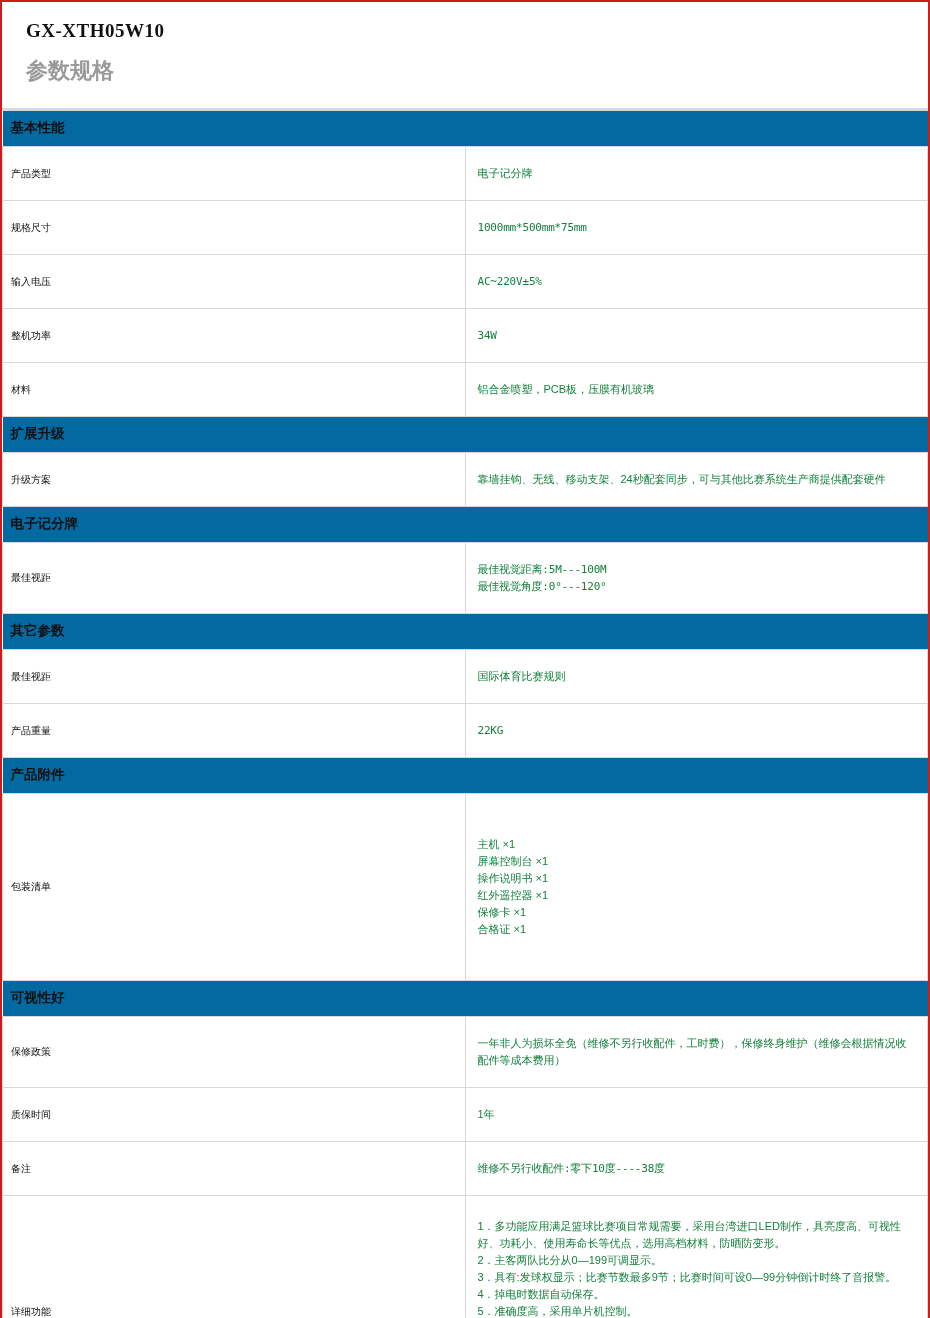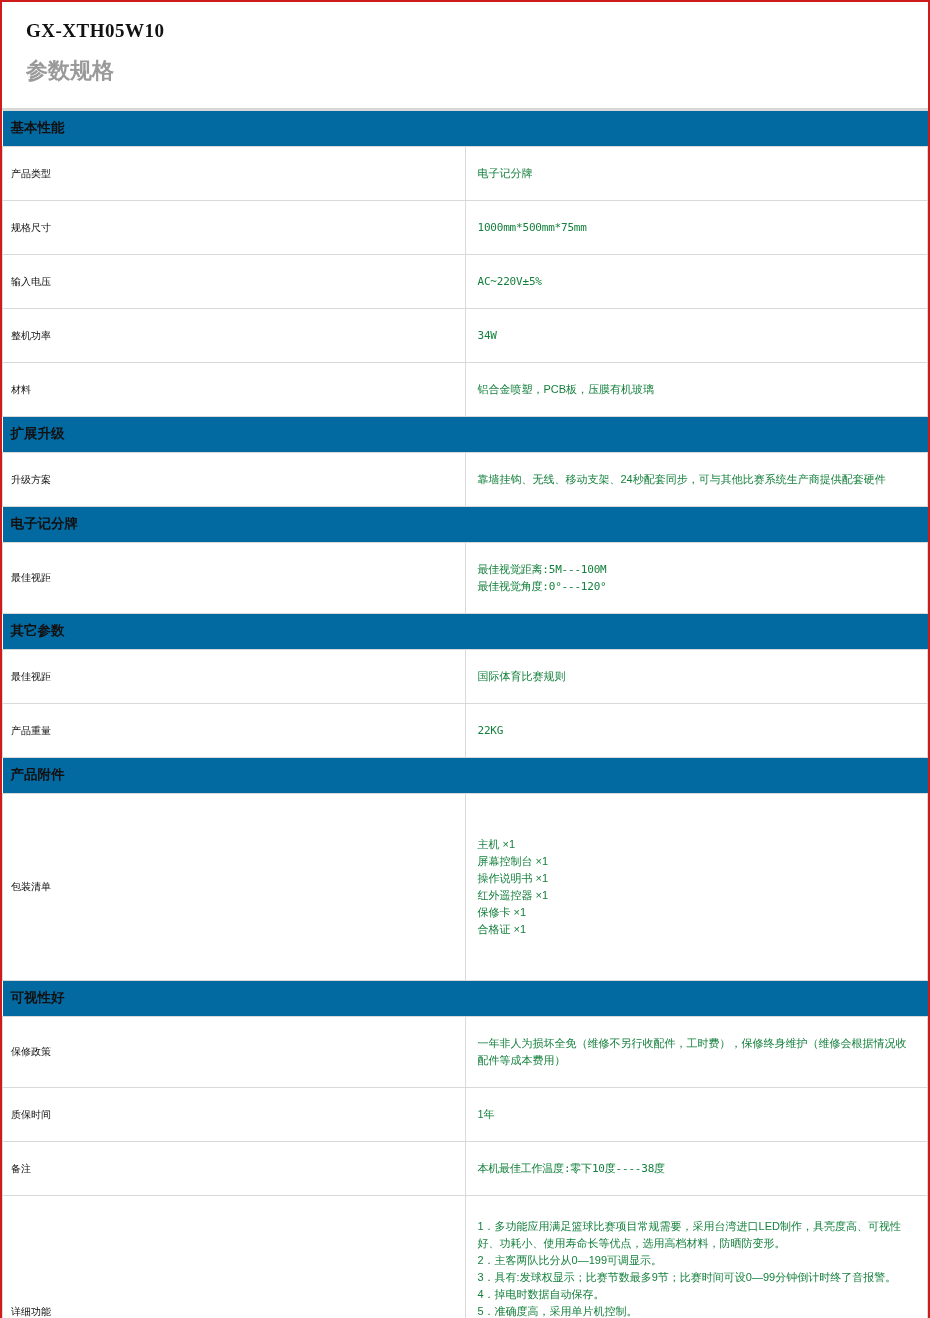--- a/index.html
+++ b/index.html
@@ -183,21 +183,21 @@
         <tr>
           <td class="label">保修政策</td>
           <td class="value">一年非人为损坏全免（维修不另行收配件，工时费），保修终身维护（维修会根据情况收配件等成本费用）</td>
         </tr>
         <tr>
           <td class="label">质保时间</td>
           <td class="value">1年</td>
         </tr>
         <tr>
           <td class="label">备注</td>
-          <td class="value mono">本机最佳工作温度:零下10度----38度</td>
+          <td class="value mono">维修不另行收配件:零下10度----38度</td>
         </tr>
         <tr class="tall-feat">
           <td class="label">详细功能</td>
           <td class="value features">1．多功能应用满足篮球比赛项目常规需要，采用台湾进口LED制作，具亮度高、可视性好、功耗小、使用寿命长等优点，选用高档材料，防晒防变形。
 2．主客两队比分从0—199可调显示。
 3．具有:发球权显示；比赛节数最多9节；比赛时间可设0—99分钟倒计时终了音报警。
 4．掉电时数据自动保存。
 5．准确度高，采用单片机控制。
 6．采用线控操控，操作简单，符合人体操作习惯。
 7．性能稳定、尺寸适中，携带、使用灵活，物美价廉等特点，特别适用于专业比赛、小型体育场馆和训练馆。

